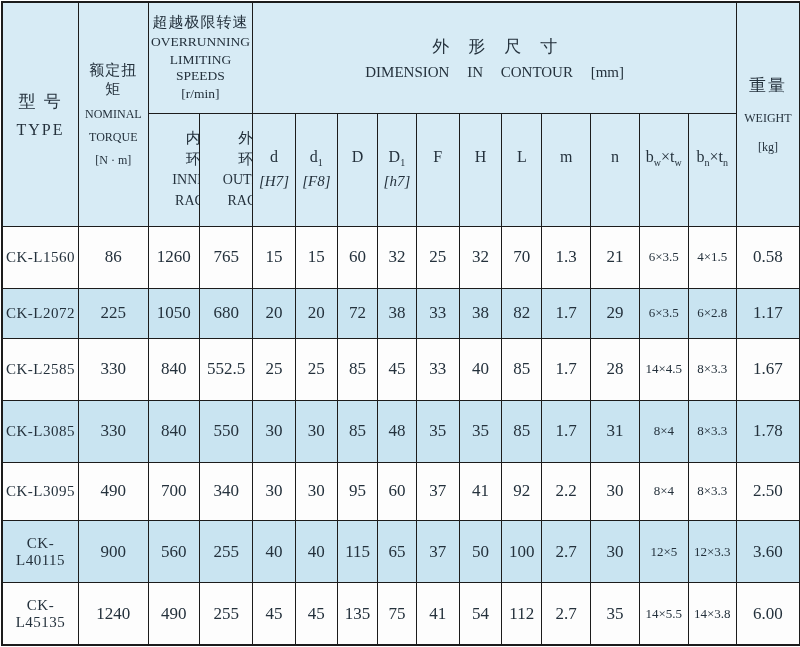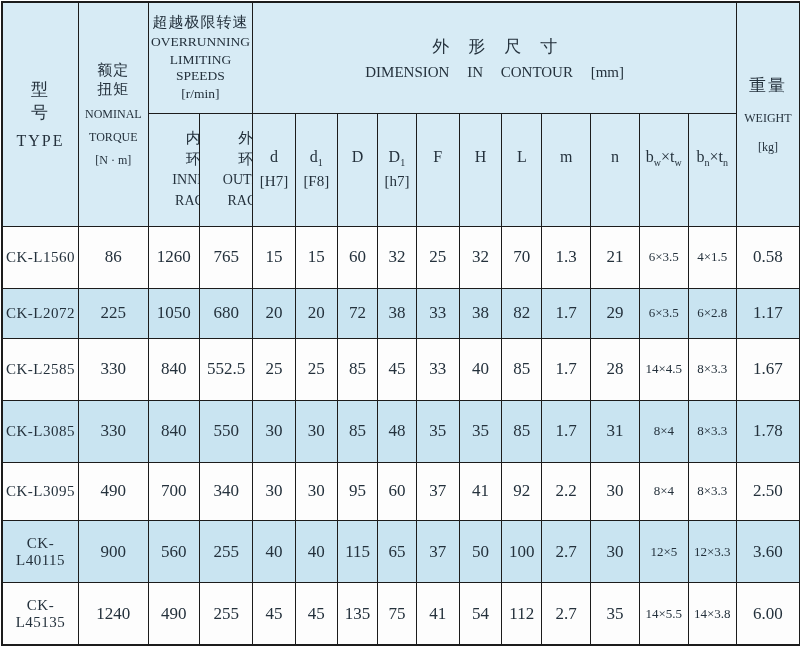--- a/index.html
+++ b/index.html
@@ -28,29 +28,29 @@
   }
   .hdr{background:var(--hdr-bg);}
   tr.alt td{background:var(--alt-bg);}
   
   .stack{display:flex;flex-direction:column;align-items:center;justify-content:center;height:100%;}
   .zh{font-size:17px;letter-spacing:2px;}
   .en{font-size:12px;}
   .en-sm{font-size:13.5px;}
   .zh-sm{font-size:15px;letter-spacing:1px;}
   .gap-lg > *{margin:7px 0;}
-  .gap-md > *{margin:4px 16px;}
+  .gap-md > *{margin:4px 4px;}
   .gap-sm > *{margin:1px 0;}
   .type-en{font-size:16px;letter-spacing:2px;}
   .dim-zh{font-size:17px;letter-spacing:19px;text-indent:19px;font-family:Liberation Serif, serif;}
   .dim-en{font-size:15px;word-spacing:14px;margin-top:6px;}
   .dim-th{font-size:16px;}
   .dim-main{height:22px;line-height:22px;}
   .dim-main sub{font-size:10px;}
-  .dim-bracket{height:26px;line-height:26px;font-size:15px;}
+  .dim-bracket{height:26px;line-height:26px;font-size:15px;font-style:italic;}
   .race-th{font-size:14px;line-height:1.35;padding-left:40px;}
   .race-th .zh-sm{font-size:15px;}
   td{font-size:17px;}
   td.model{font-size:15px;letter-spacing:0.5px;}
   td.small{font-size:13px;}
   sub{line-height:0;}
 </style>
 </head>
 <body>
 

